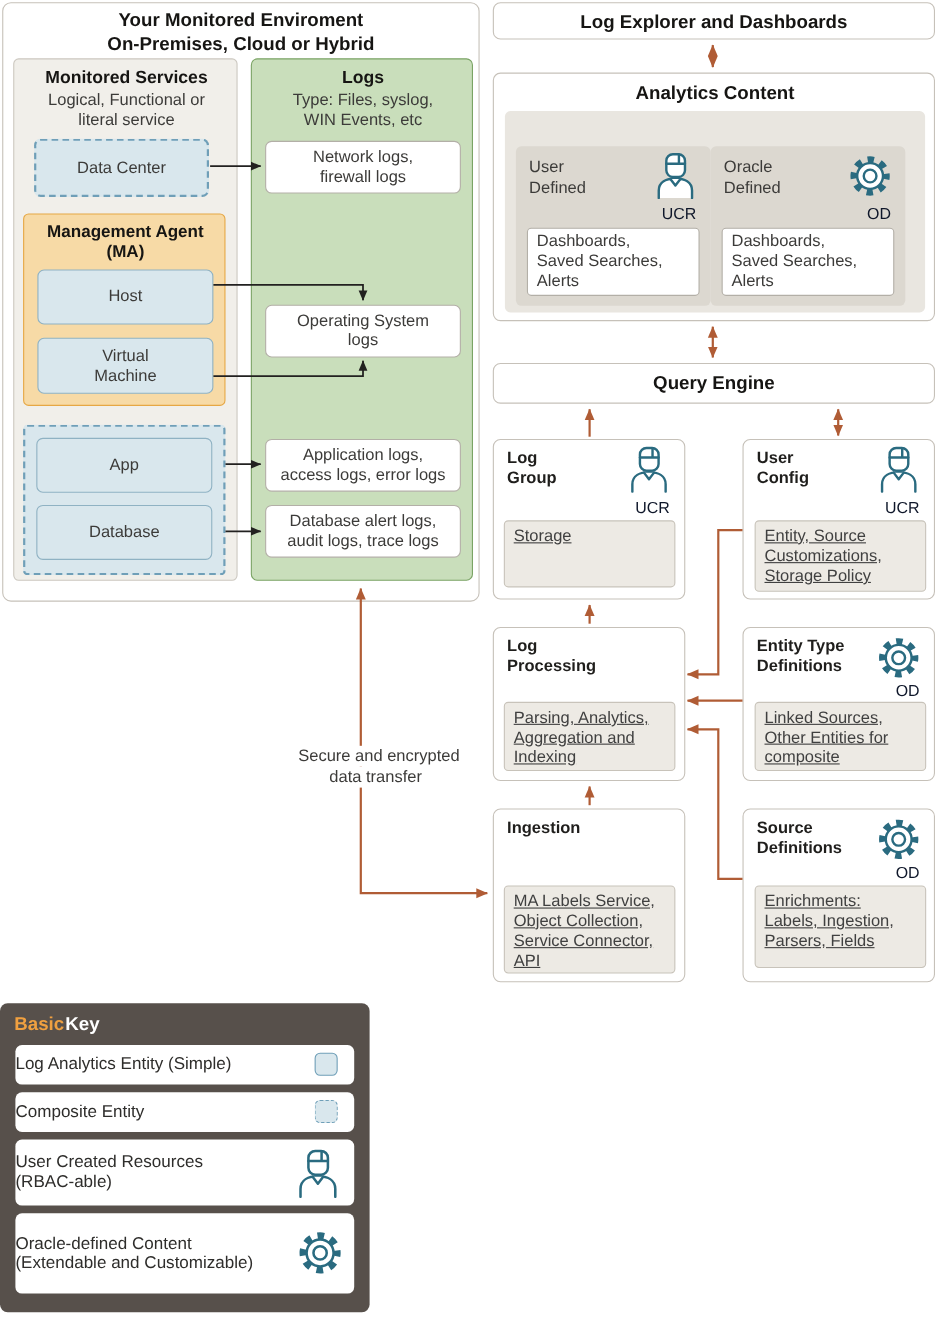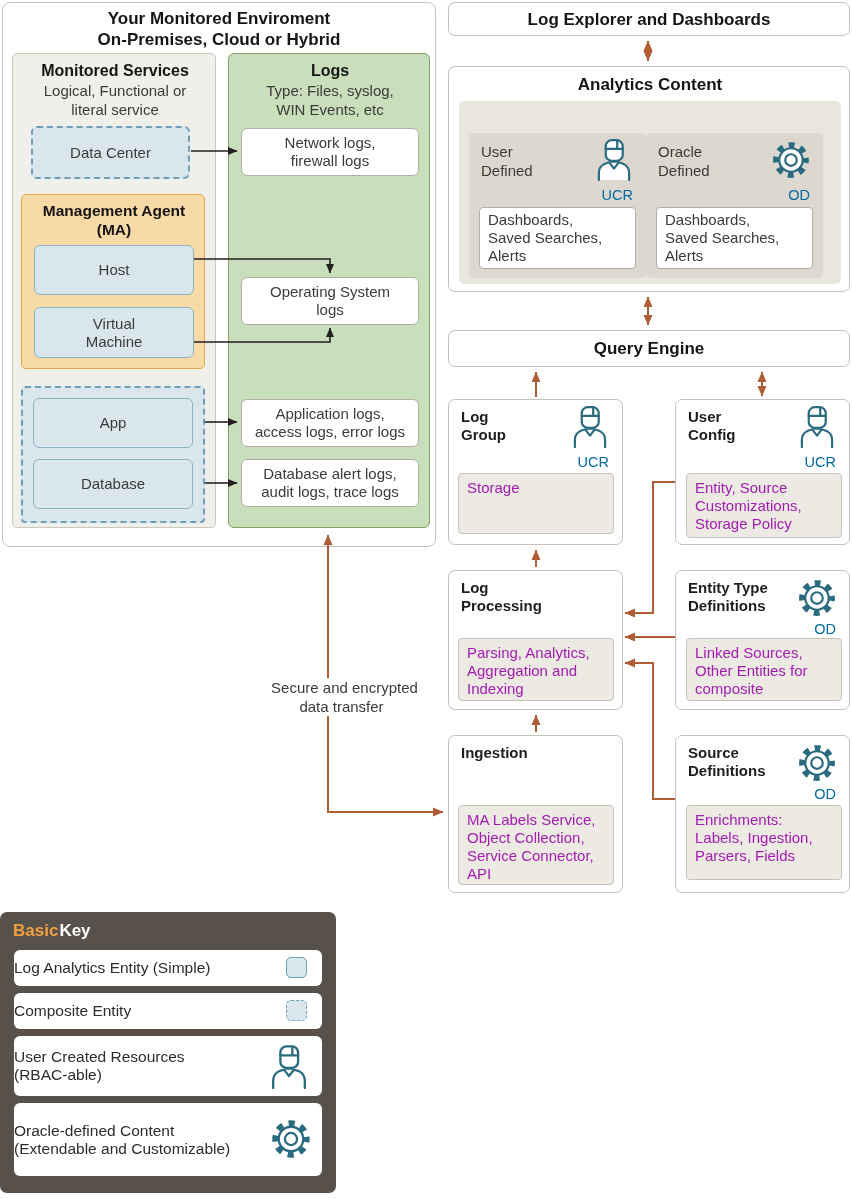--- a/index.html
+++ b/index.html
@@ -16,23 +16,23 @@
   .rbox { background:#fff; border:1px solid #c6c1b9; border-radius:7px; box-sizing:border-box; }
   .graypanel { background:#f1efea; border:1px solid #ccc8c0; border-radius:5px; box-sizing:border-box; }
   .greenpanel { background:#c9debb; border:1px solid #7ba465; border-radius:6px; box-sizing:border-box; }
   .orangepanel { background:#f7daa6; border:1px solid #e6a744; border-radius:5px; box-sizing:border-box; }
   .blue { background:#d9e7ed; border:1px solid #8fb2c3; border-radius:6px; box-sizing:border-box;
           display:flex; align-items:center; justify-content:center; font-size:15px; line-height:18px; color:#3c3b39; }
   .bluedash { background:#d9e7ed; border:2px dashed #6f9fb8; border-radius:6px; box-sizing:border-box; }
   .wbox { background:#fff; border:1px solid #b3afa7; border-radius:6px; box-sizing:border-box;
           display:flex; align-items:center; justify-content:center; font-size:15px; line-height:18px; color:#3c3b39; }
   .cbox { background:#edeae4; border:1px solid #c8c3ba; border-radius:4px; box-sizing:border-box;
-          font-size:15px; line-height:18px; padding:5px 8px; color:#a21caf; }
+          font-size:15px; line-height:18px; padding:5px 8px; color:#404040;text-decoration:underline; }
   .boxheading { font-size:15px; line-height:18px; font-weight:bold; color:#1f1e1c; }
-  .badge { font-size:14.5px; color:#0369a1; }
+  .badge { font-size:14.5px; color:#0f172a; }
   .subpanel { background:#dcd8d0; border-radius:5px; box-sizing:border-box; }
   .srcpanel { background:#e9e6e0; border-radius:5px; box-sizing:border-box; }
   .icon { position:absolute; }
   .keybox { background:#57504b; border-radius:7px; box-sizing:border-box; }
   .keyrow { position:absolute; background:#fff; border-radius:6px; display:flex; align-items:center;
             font-size:15.5px; line-height:18px; color:#2e2d2b; box-sizing:border-box; }
   .key-accent { font-weight:bold; font-size:17px; color:#f0a040; }
   .key-rest { font-weight:bold; font-size:17px; color:#ffffff; margin-left:1px; }
   .entity-chip { position:absolute; width:21px; height:21px; background:#d9e7ed; border-radius:5px; box-sizing:border-box; }
   .securelabel { background:#ffffff; padding:1px 3px; }

